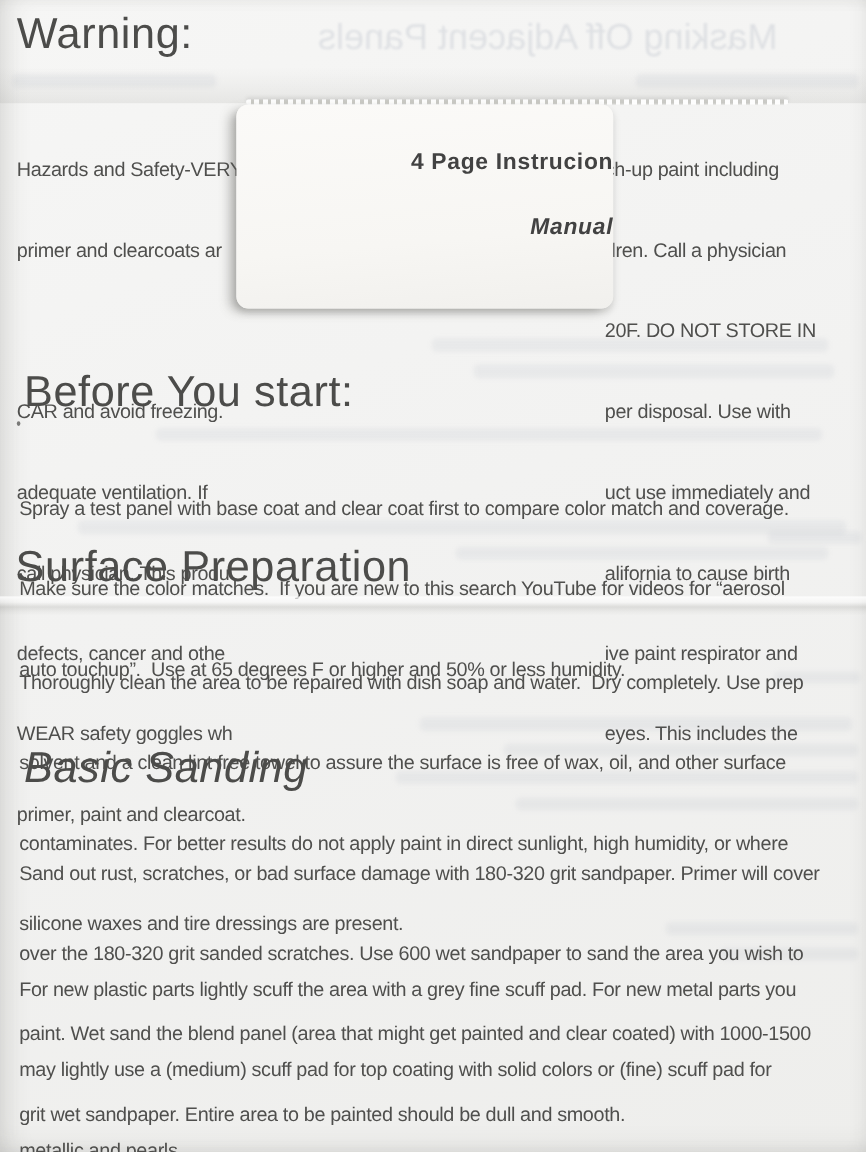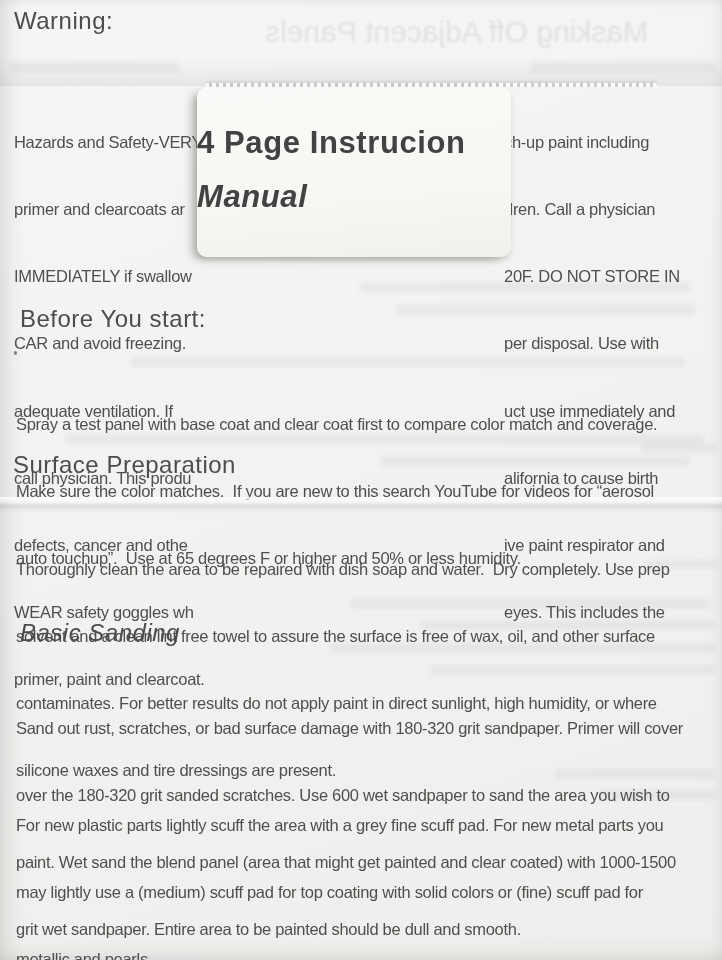--- a/index.html
+++ b/index.html
@@ -12,21 +12,21 @@
       inset 16px 0 24px -14px rgba(60,60,55,.20),
       inset -10px 0 18px -12px rgba(60,60,55,.12),
       inset 0 -18px 26px -20px rgba(60,60,55,.16),
       inset 0 10px 16px -14px rgba(60,60,55,.08);
     font-family:"Liberation Sans",sans-serif;
     color:#4f4f4d;
   }
   .heading{
     position:absolute;
     margin:0;
-    font-size:24px;
+    font-size:36px;
     font-weight:300;
     letter-spacing:.5px;
     color:#4c4c4a;
     white-space:pre;
     line-height:1.1;
   }
   .para{
     position:absolute;
     font-size:16.5px;
     line-height:22.4px;
@@ -41,22 +41,22 @@
   
   .sticker{
     position:absolute;left:197px;top:87px;width:314px;height:170px;
     background:linear-gradient(175deg,#fbfaf8 0%,#f7f6f3 65%,#f1f0ed 100%);
     border-radius:10px;
     box-shadow:-7px 4px 9px -2px rgba(90,90,85,.42),0 3px 5px rgba(110,110,105,.22);
     z-index:5;
   }
   .sticker-line{
     position:absolute;left:0;width:100%;
-    text-align:left;
-    font-size:31px;font-weight:bold;letter-spacing:.6px;
+    text-align:right;
+    font-size:19px;font-weight:bold;letter-spacing:.6px;
     color:#424242;white-space:pre;
   }
   .sticker-line.l1{top:38px;}
   .sticker-line.l2{top:92px;font-style:italic;}
   
   .band-top{
     position:absolute;left:0;top:56px;width:722px;height:30px;
     background:linear-gradient(180deg,rgba(120,120,115,0) 0%,rgba(120,120,115,.06) 55%,rgba(120,120,115,.12) 100%);
     z-index:1;
   }
@@ -116,21 +116,21 @@
 
   <div class="band-top"></div>
   <div class="perforation"></div>
   <div class="fold"></div>
 
   <h1 class="heading" style="left:14px;top:8px;">Warning:</h1>
 
   <div class="para" style="left:14px;top:86px;">
     <div class="occ-line"><span>Hazards and Safety-VERY</span><span class="frag-right">ch-up paint including</span></div>
     <div class="occ-line"><span>primer and clearcoats ar</span><span class="frag-right">dren. Call a physician</span></div>
-    <div class="occ-line"><span>IMMEDIATELY if swallow</span><span class="frag-right">20F. DO NOT STORE IN</span></div>
+    <div class="occ-line"><span class="frag-right">20F. DO NOT STORE IN</span></div>
     <div class="occ-line"><span>CAR and avoid freezing.</span><span class="frag-right">per disposal. Use with</span></div>
     <div class="occ-line"><span>adequate ventilation. If</span><span class="frag-right">uct use immediately and</span></div>
     <div class="occ-line"><span>call physician. This produ</span><span class="frag-right">alifornia to cause birth</span></div>
     <div class="occ-line"><span>defects, cancer and othe</span><span class="frag-right">ive paint respirator and</span></div>
     <div class="occ-line"><span>WEAR safety goggles wh</span><span class="frag-right">eyes. This includes the</span></div>
     <div class="line">primer, paint and clearcoat.</div>
   </div>
 
   <div class="sticker">
     <div class="sticker-line l1">4 Page Instrucion</div>

